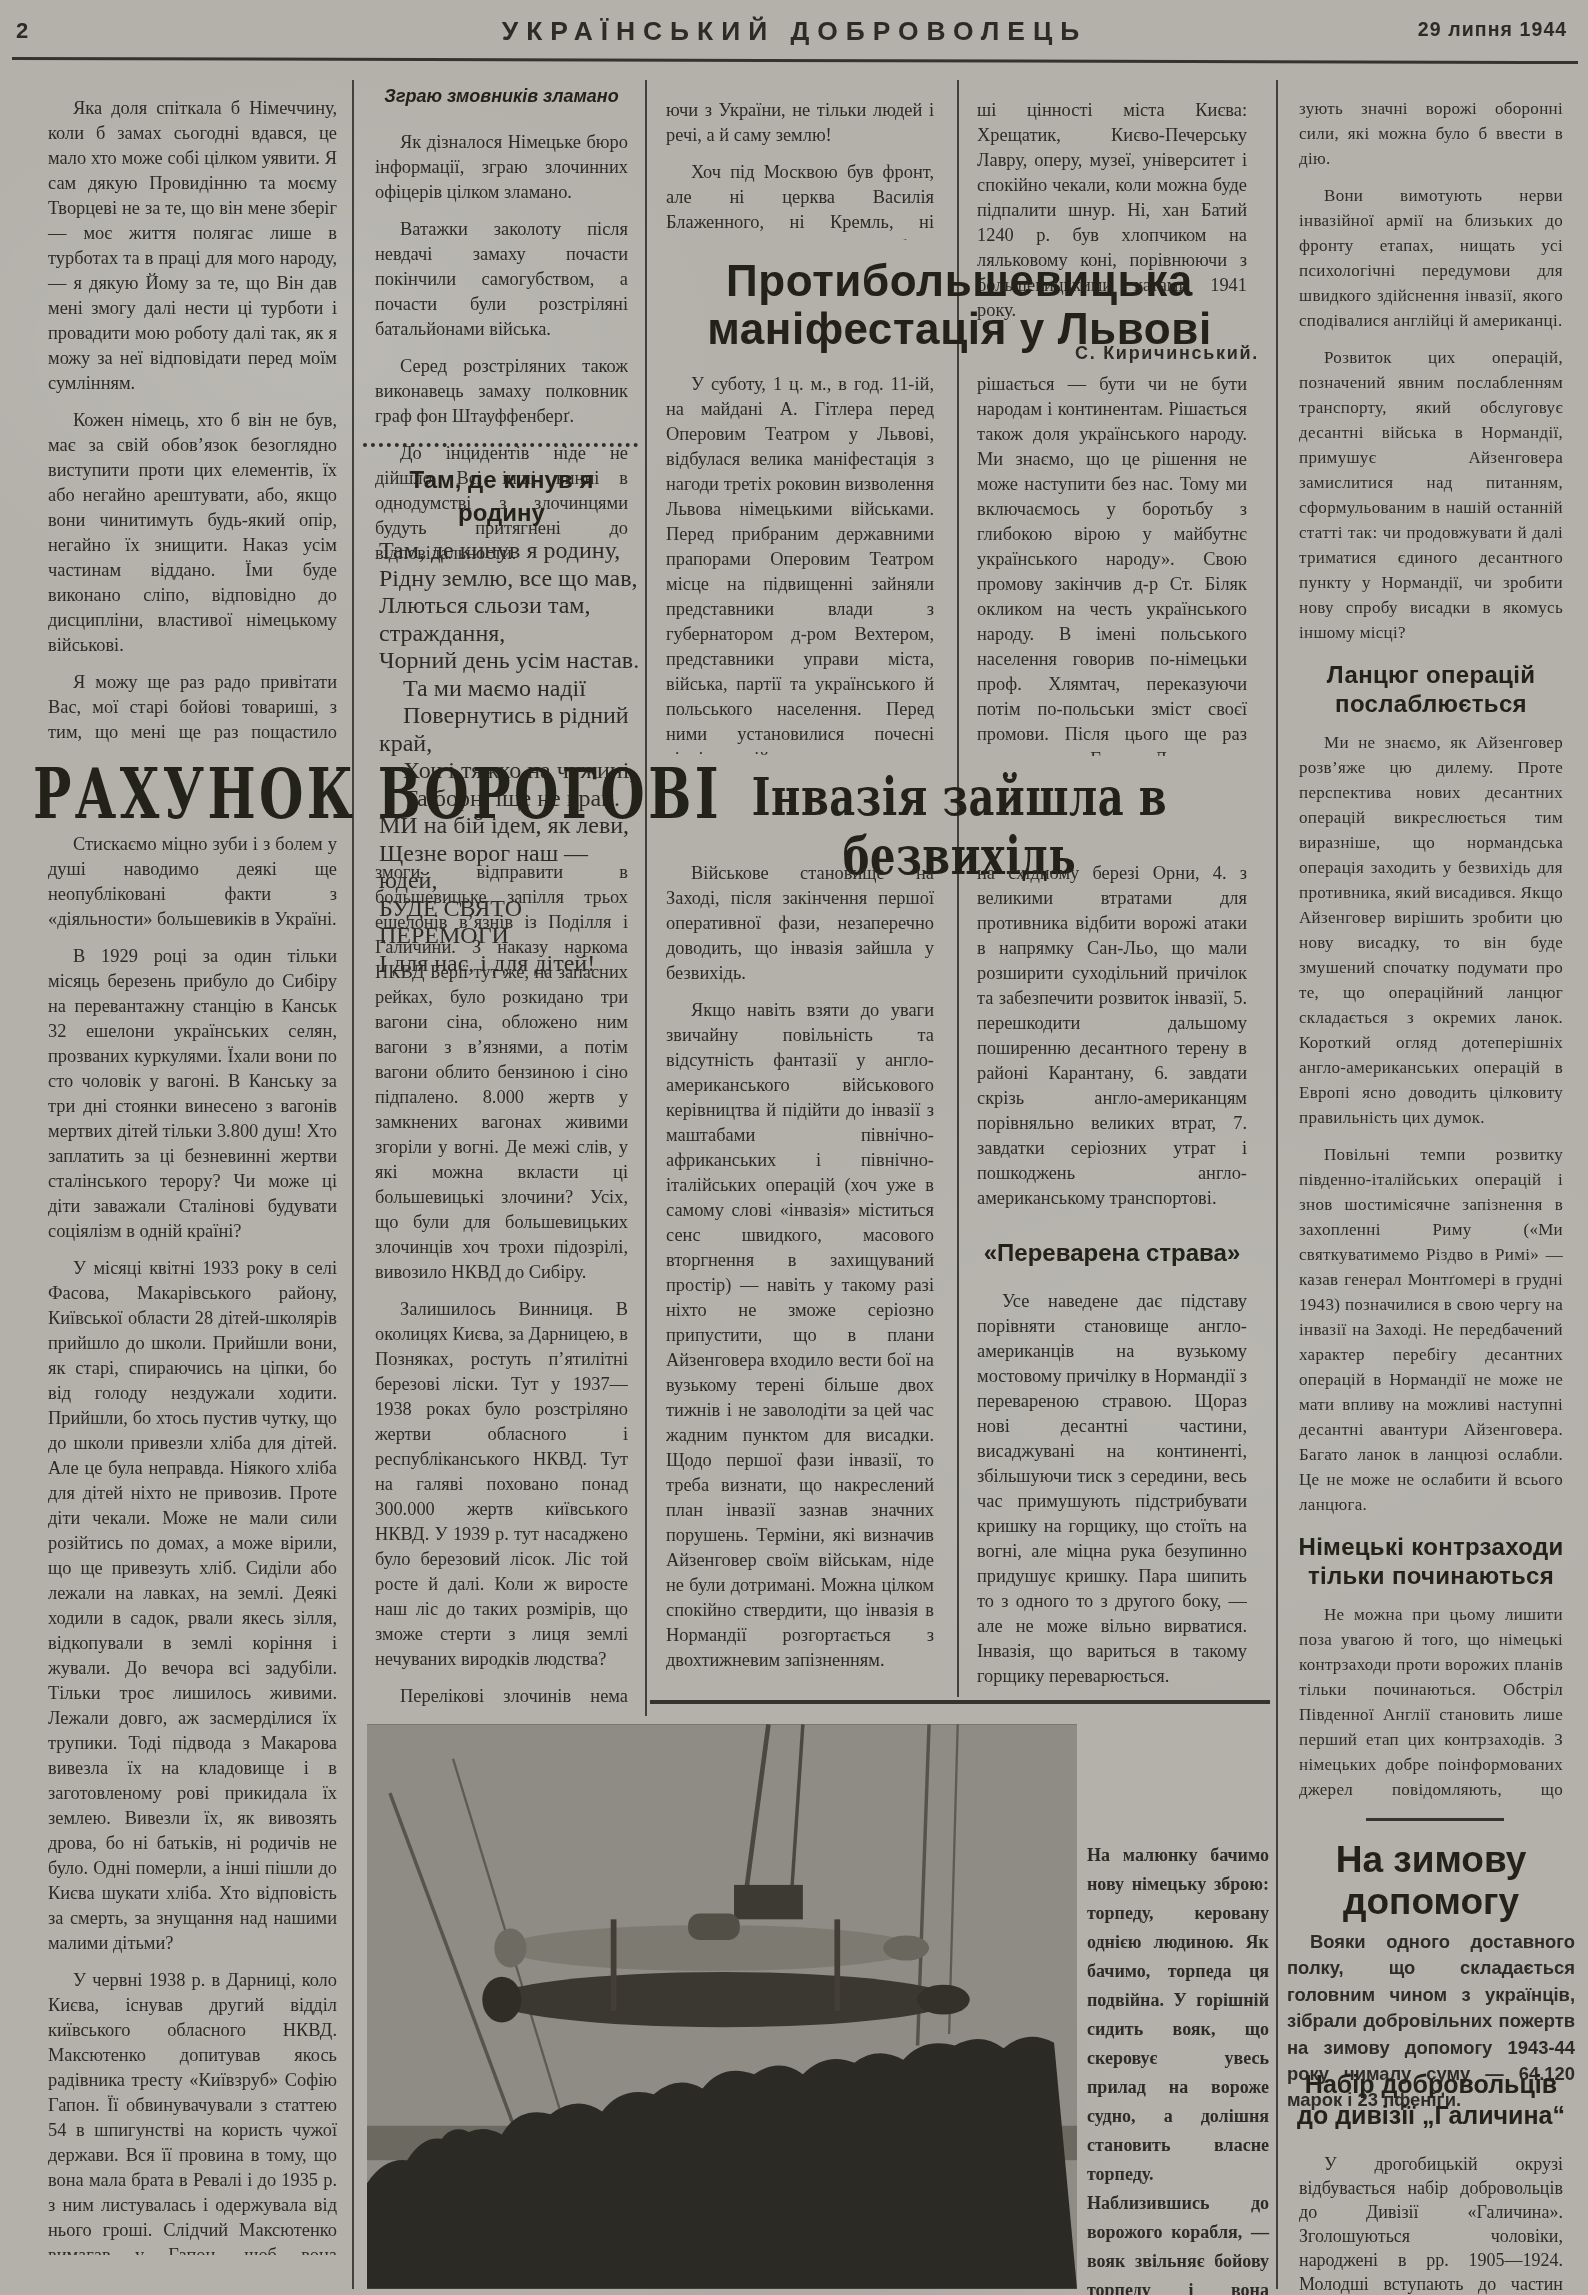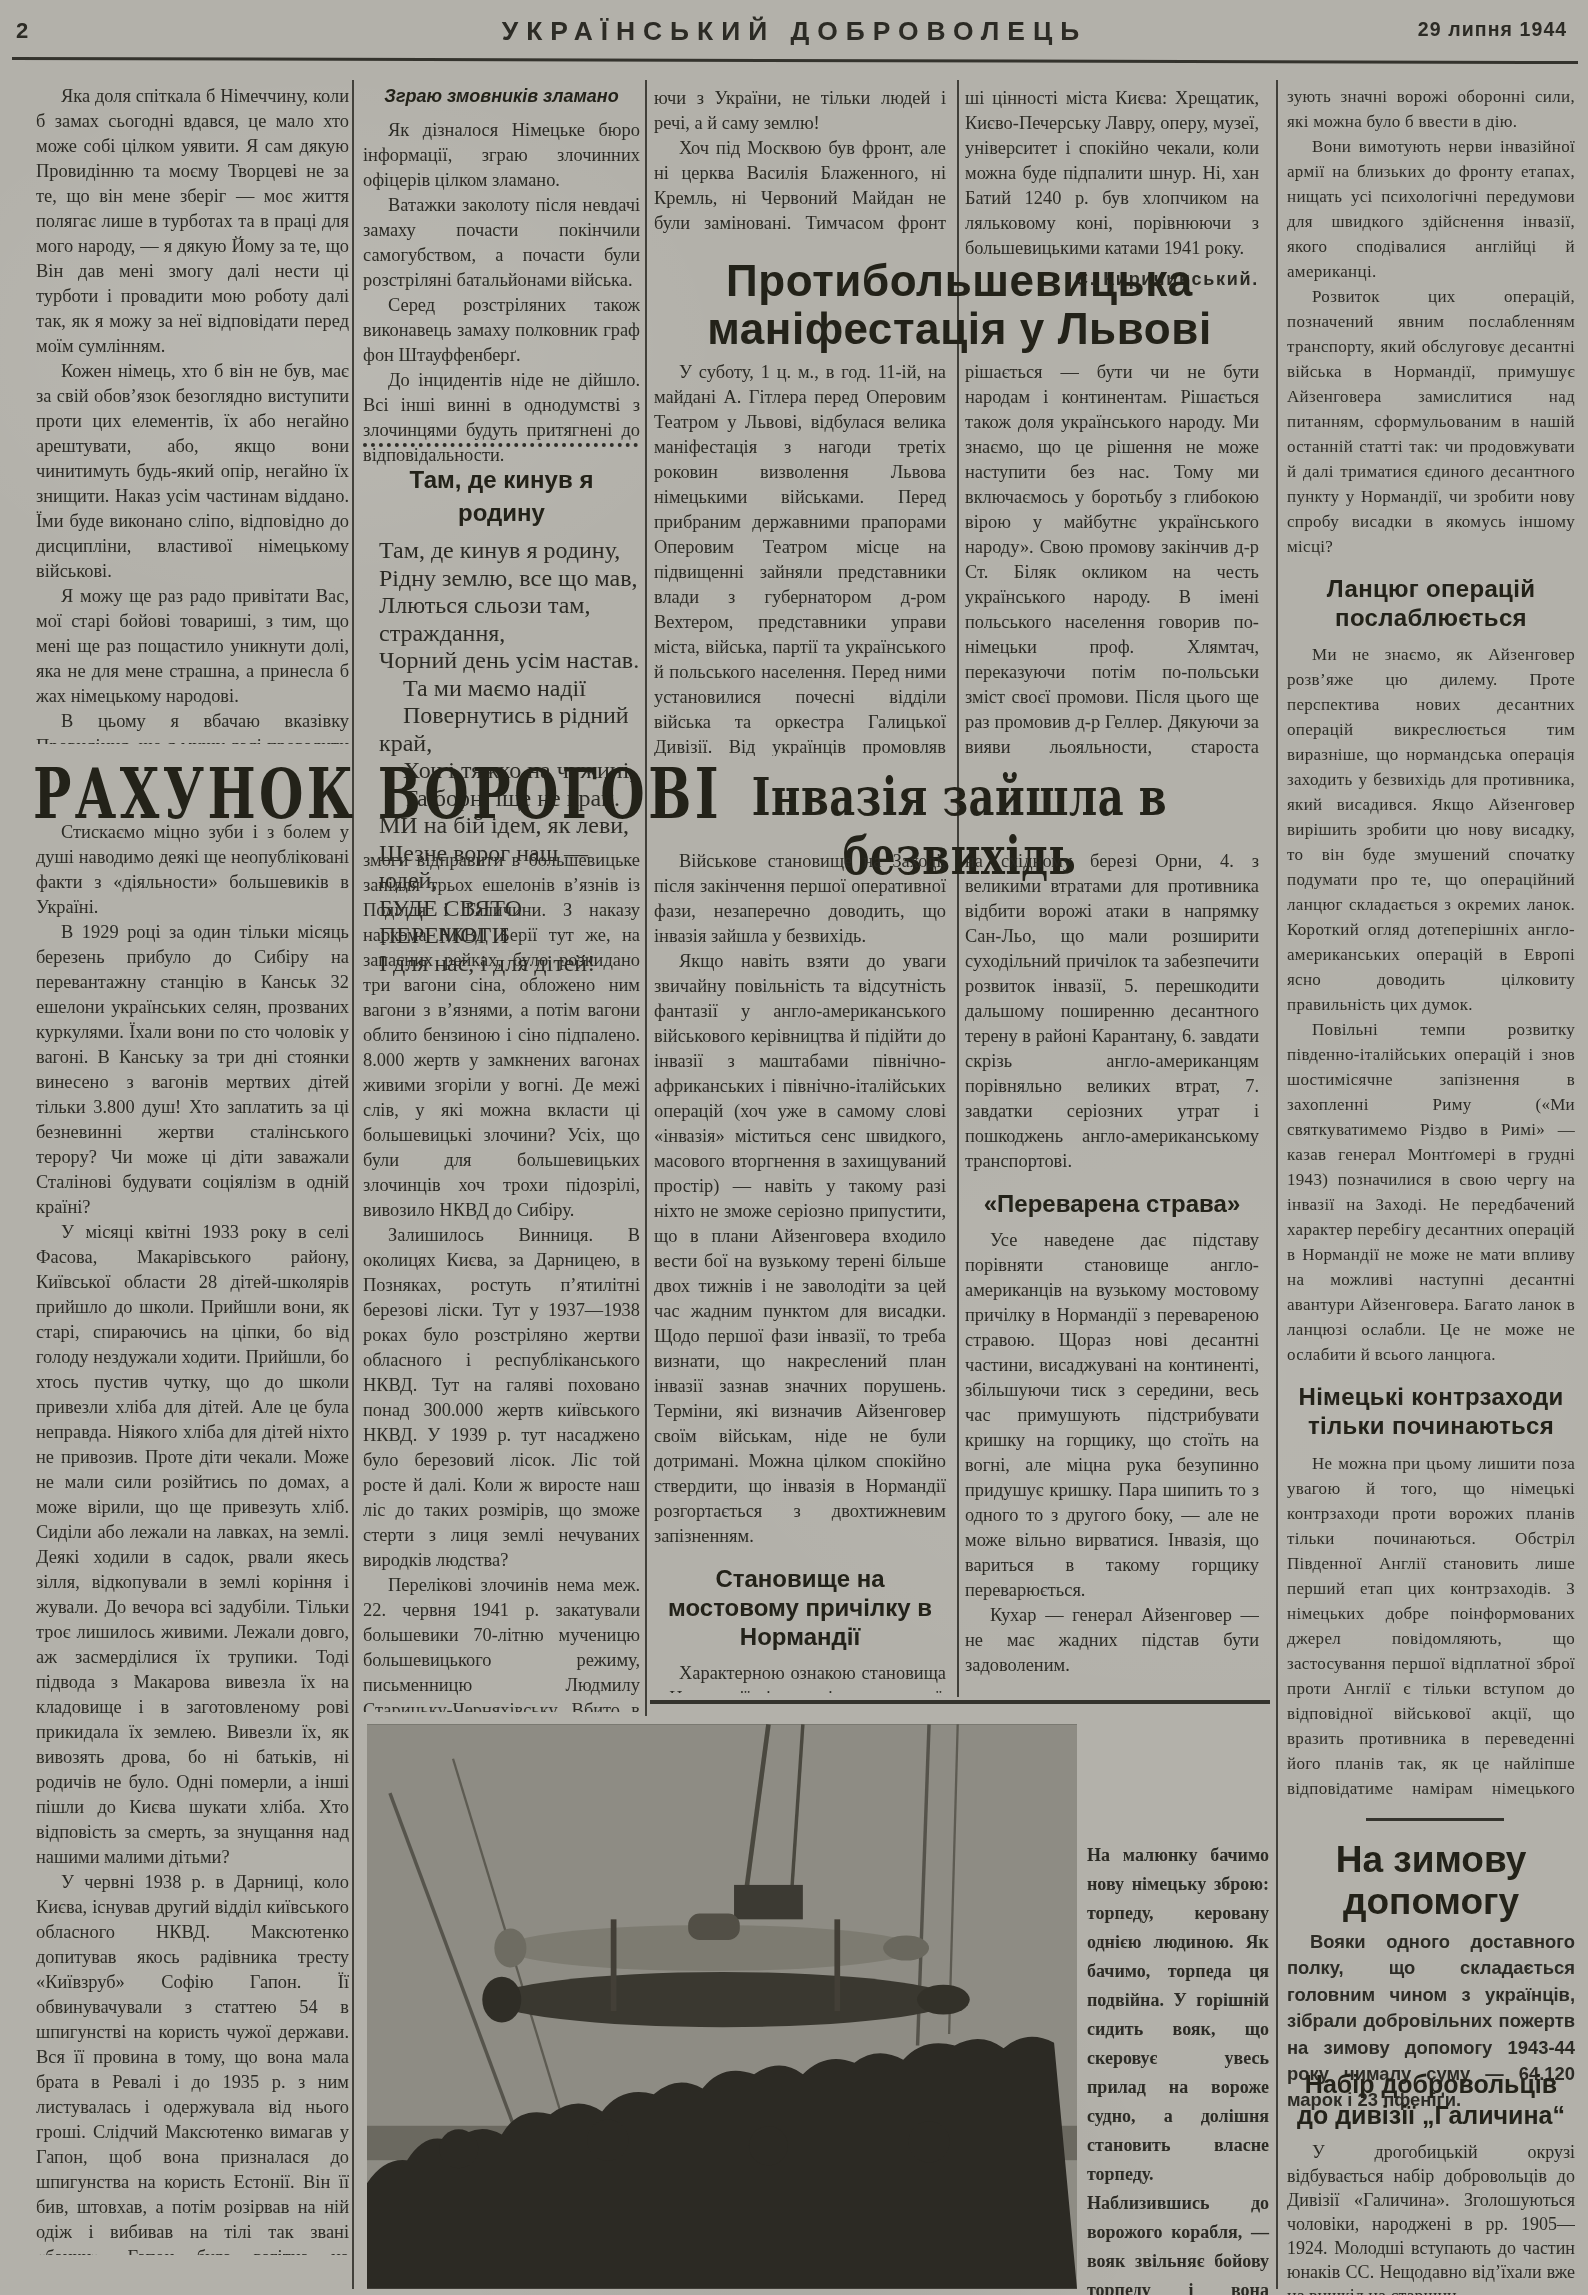--- a/index.html
+++ b/index.html
@@ -7,21 +7,21 @@
     background:
       radial-gradient(689px 459px at 20% 15%, rgba(255,255,255,.10), rgba(0,0,0,0) 60%),
       radial-gradient(803px 516px at 75% 60%, rgba(255,255,255,.07), rgba(0,0,0,0) 65%),
       radial-gradient(516px 402px at 50% 95%, rgba(0,0,0,.06), rgba(0,0,0,0) 70%),
       #b3b1aa;
     color:#2c2b25;
     font-family:"Liberation Serif", serif;
     overflow:hidden;}
   .abs{position:absolute;}
   .colflow{font-size:18.4px;line-height:25px;overflow:hidden;}
-  .para{margin:0;text-indent:25px;text-align:justify;}
+  .para{margin:12px;text-indent:25px;text-align:justify;}
   .cont p:first-child{text-indent:0;}
   .tight{font-size:17px;line-height:25px;letter-spacing:0.3px;}
   h1,h2,h3{margin:0;font-weight:bold;color:#232219;}
   .mast-num{font:bold 22px "Liberation Sans",sans-serif;}
   .mast-title{font:bold 26.4px "Liberation Sans",sans-serif;letter-spacing:8px;text-align:center;}
   .mast-date{font:bold 19.5px "Liberation Sans",sans-serif;letter-spacing:1.1px;text-align:right;}
   .rule-h{background:#34332d;}
   .rule-v{background:#41403a;width:1.7px;}
   .head-sans{font-family:"Liberation Sans",sans-serif;text-align:center;}
   .h-conspir{font-size:18px;line-height:25px;font-style:italic;}

